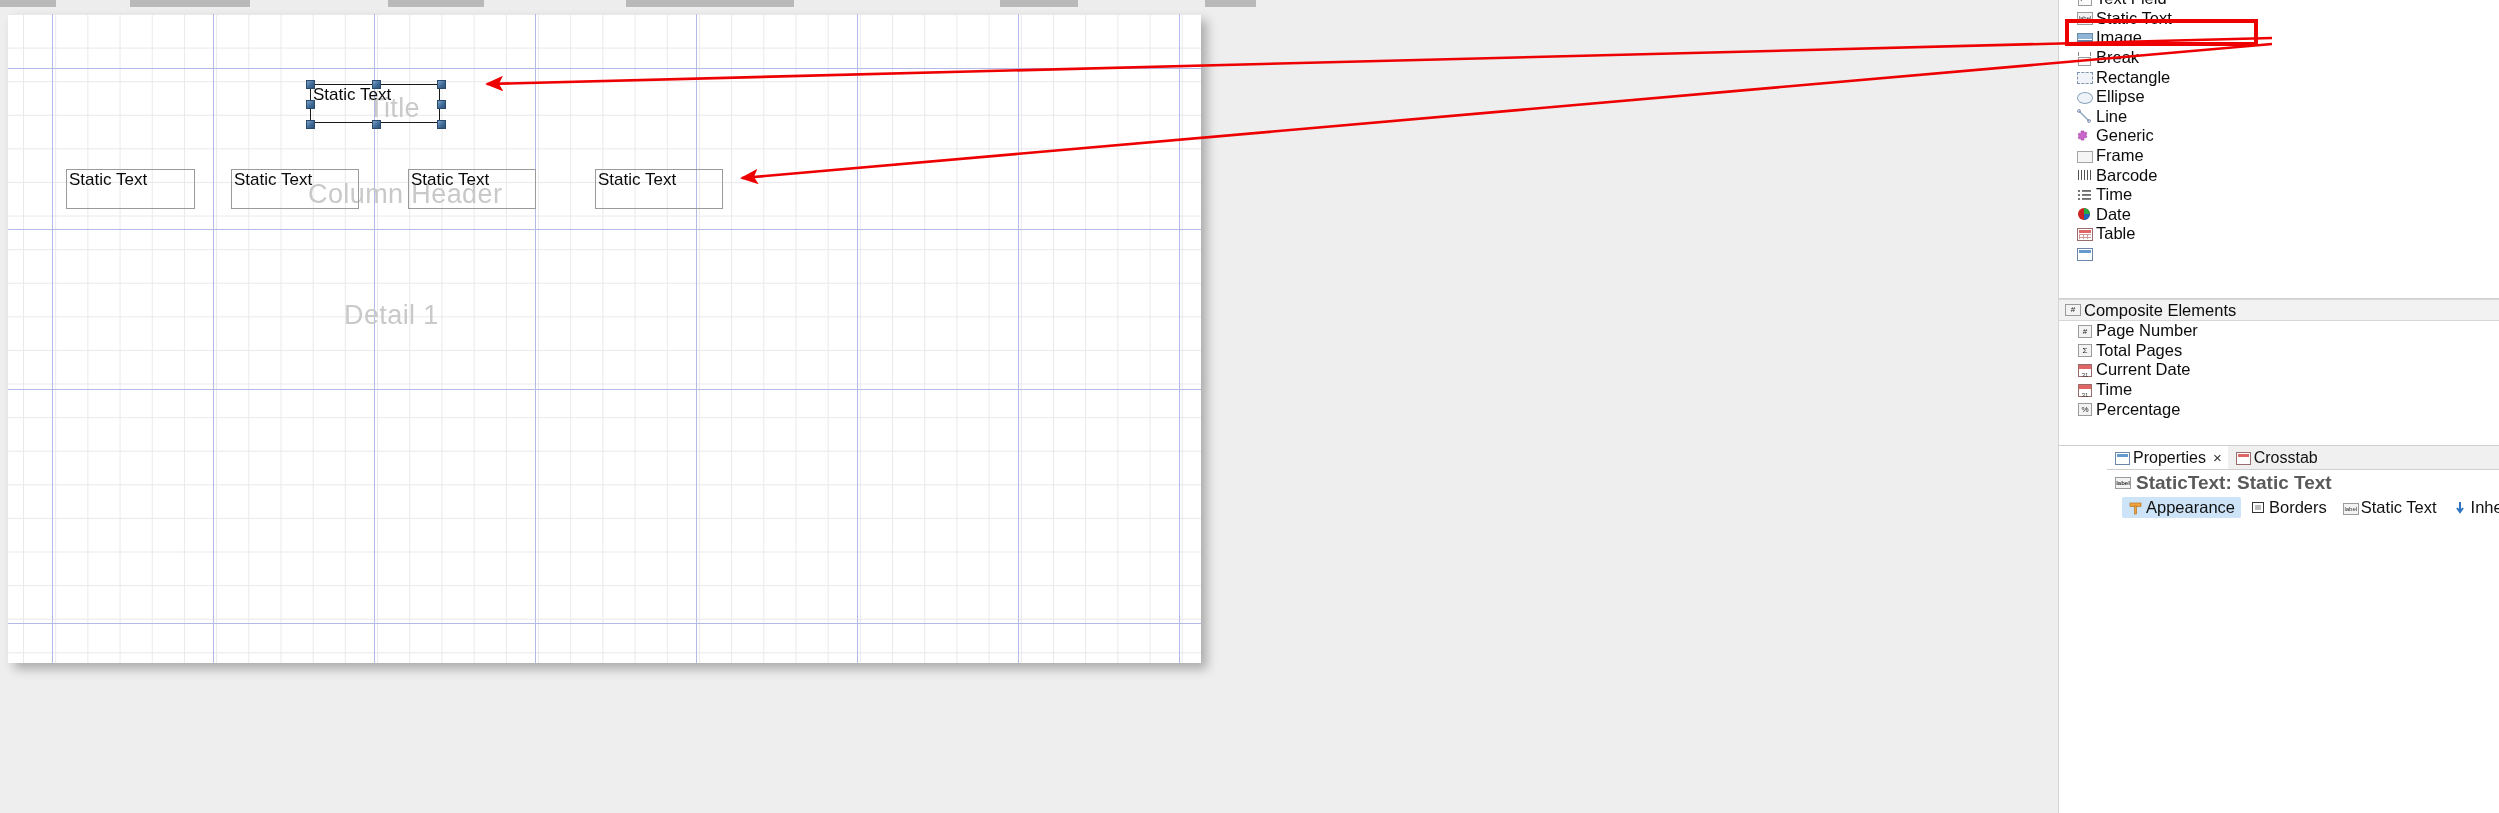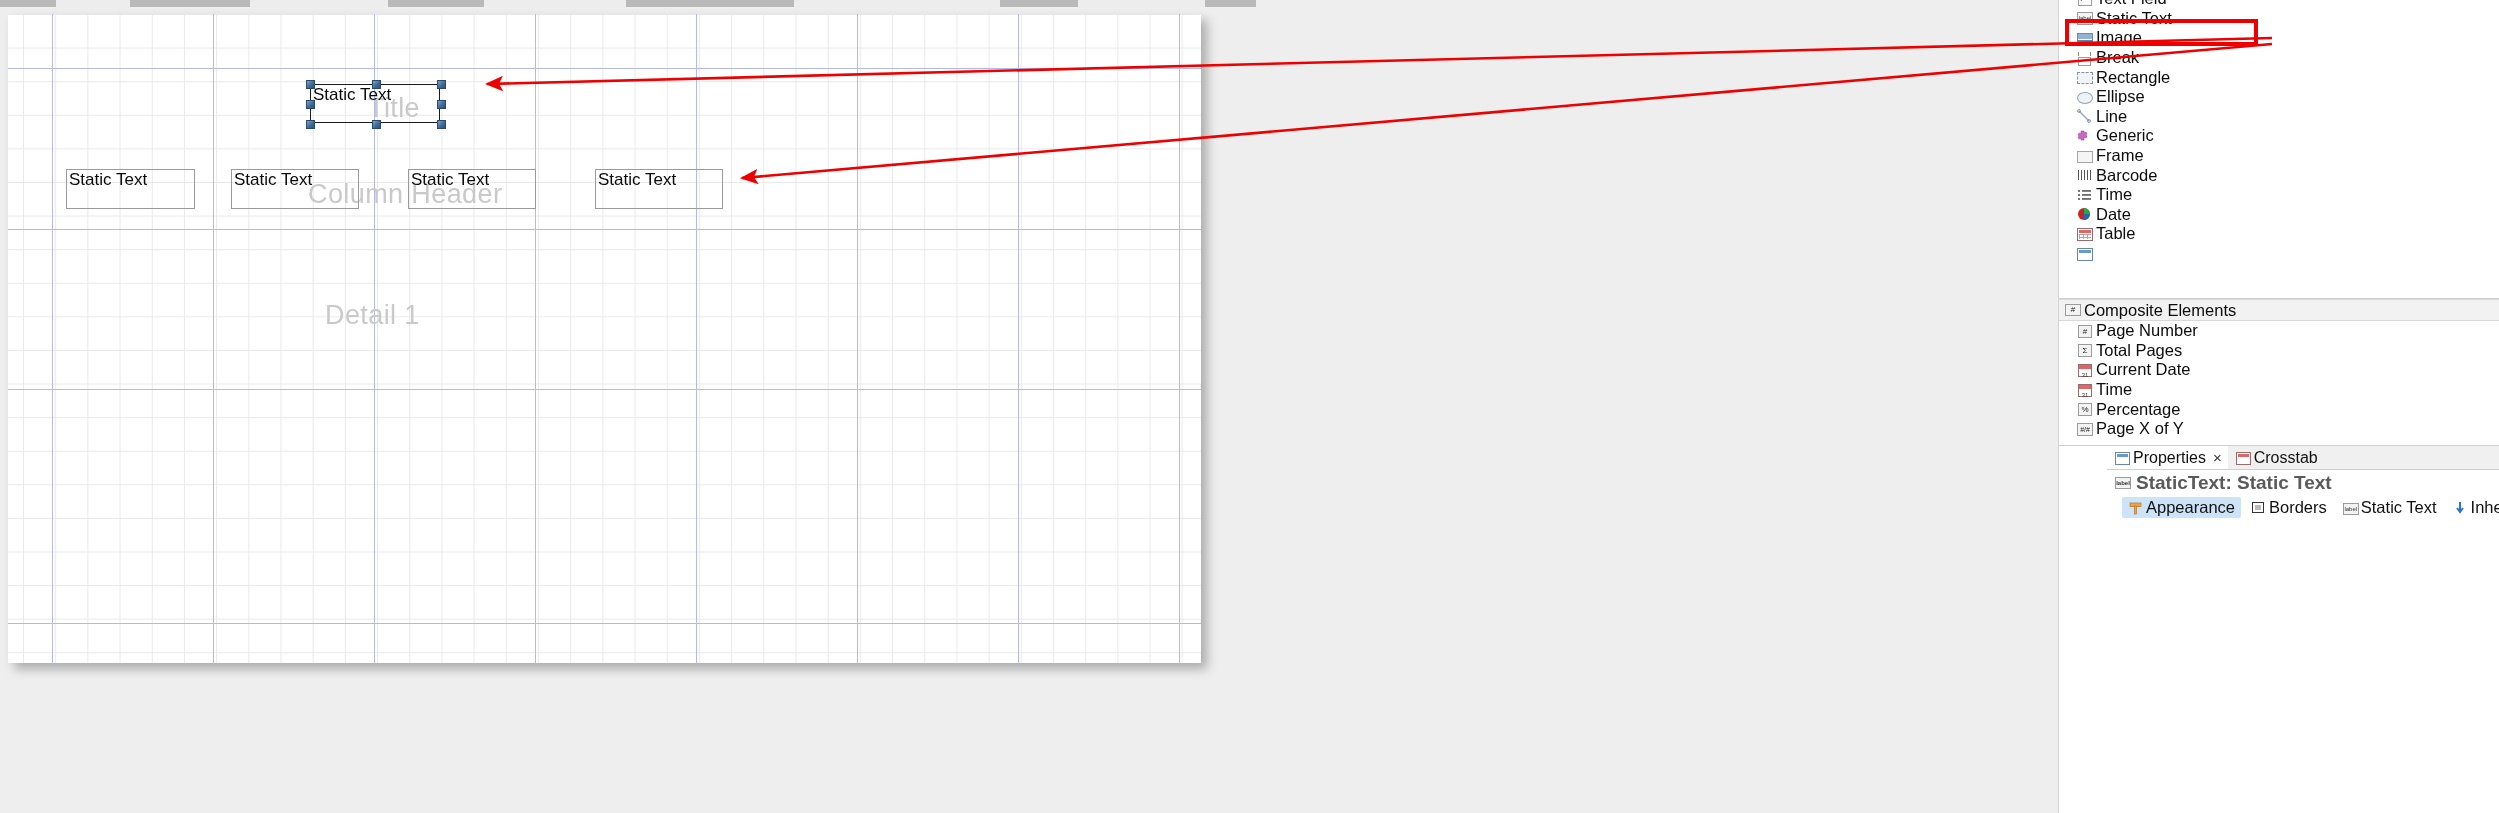--- a/index.html
+++ b/index.html
@@ -336,21 +336,21 @@
       <div class="guide-v" style="left:1010px;"></div>
       <div class="guide-v" style="left:1171px;"></div>
 
       <div class="band-sep" style="top:54px;"></div>
       <div class="band-sep" style="top:215px;"></div>
       <div class="band-sep" style="top:375px;"></div>
       <div class="band-sep" style="top:609px;"></div>
 
       <div class="band-label" style="left:360px; top:79px;">Title</div>
       <div class="band-label" style="left:300px; top:165px;">Column Header</div>
-      <div class="band-label" style="left:317px; top:286px;">Detail 1</div>
+      <div class="band-label" style="left:336px; top:286px;">Detail 1</div>
 
       <div class="elem-box selected" style="left:302px; top:70px; width:130px; height:39px;">
         <span class="elem-text">Static Text</span>
         <div class="handle" style="left:-5px;  top:-5px;"></div>
         <div class="handle" style="left:60.5px;top:-5px;"></div>
         <div class="handle" style="left:126px; top:-5px;"></div>
         <div class="handle" style="left:-5px;  top:15px;"></div>
         <div class="handle" style="left:126px; top:15px;"></div>
         <div class="handle" style="left:-5px;  top:35px;"></div>
         <div class="handle" style="left:60.5px;top:35px;"></div>
@@ -544,26 +544,20 @@
           <span class="lbl">Time</span>
         </div>
 
         <div class="pal-item">
           <span class="ico">
             <span class="g-mono" style="position:absolute;left:1px;top:1px;width:12px;height:11px;line-height:11px;">%</span>
           </span>
           <span class="lbl">Percentage</span>
         </div>
 
-        <div class="pal-item">
-          <span class="ico">
-            <span class="g-mono" style="position:absolute;left:0px;top:1px;width:14px;height:11px;line-height:11px;font-size:7px;">#/#</span>
-          </span>
-          <span class="lbl">Page X of Y</span>
-        </div>
       </div>
     </div>
 
     <div class="props-view">
 
       <div class="props-tabbar">
         <div class="props-tab active">
           <span class="ico" style="position:relative;">
             <span class="g-cross" style="position:absolute;left:0px;top:1px;width:13px;height:11px;"></span>
           </span>

